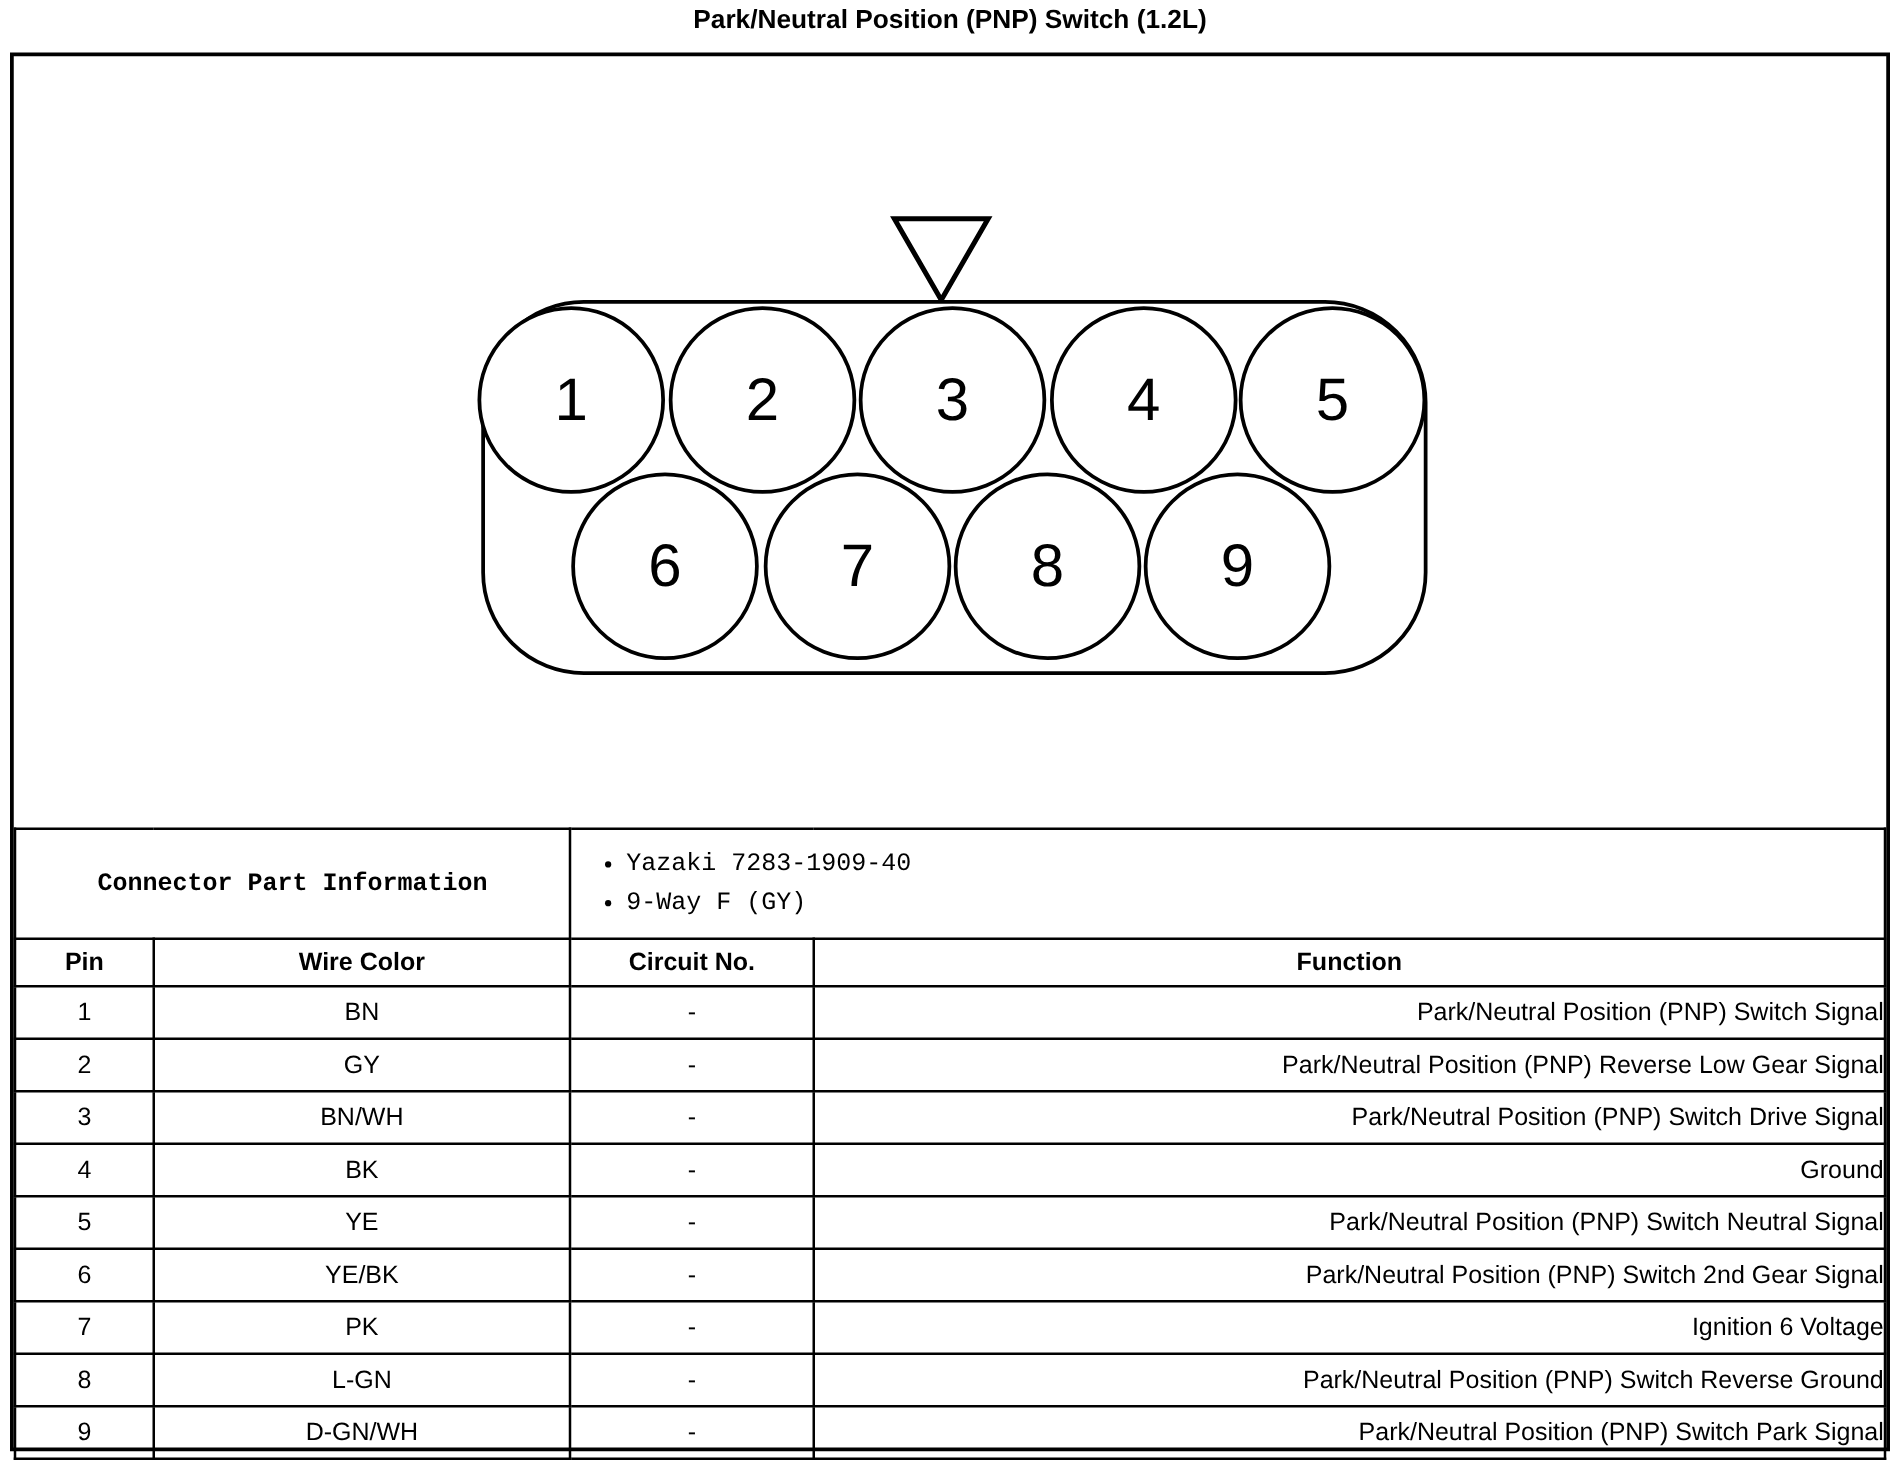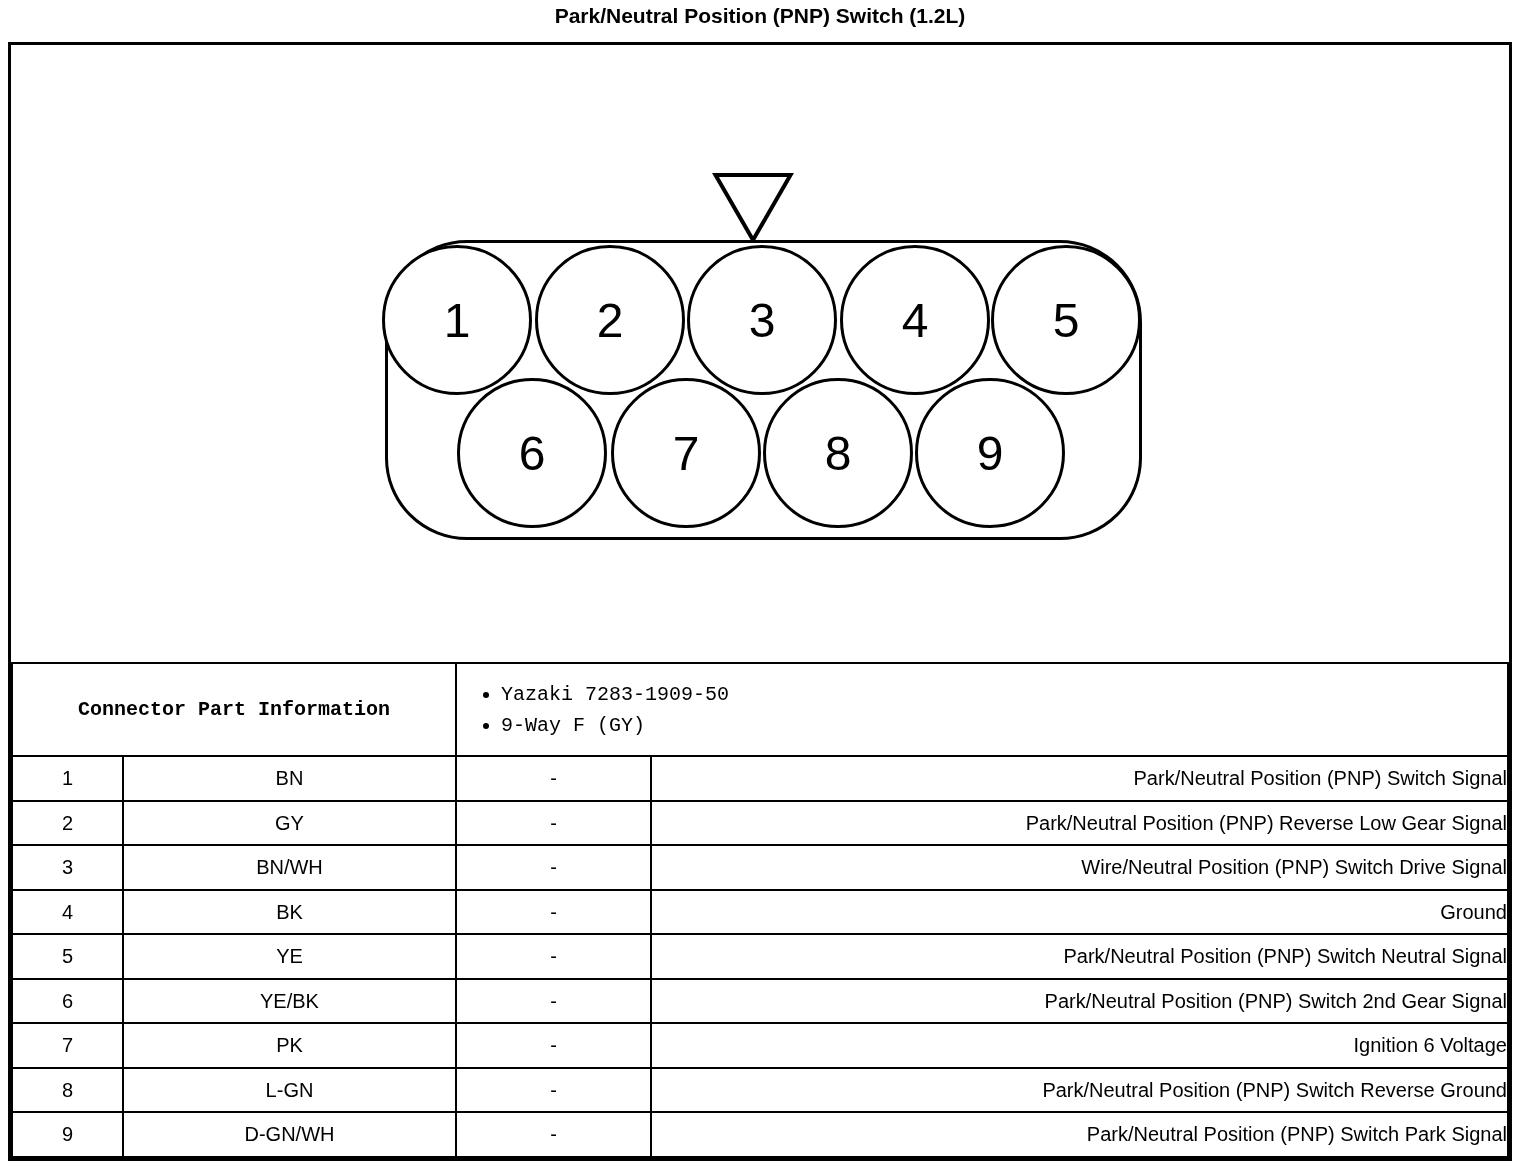--- a/index.html
+++ b/index.html
@@ -110,42 +110,48 @@
       <col class="col-pin">
         <col class="col-wire">
         <col class="col-circ">
         <col>
     </colgroup>
     <tbody>
         <tr class="info-row">
       <td colspan="2" class="info-label">Connector Part Information</td>
       <td colspan="2" class="info-list-cell">
         <ul class="info-list">
-          <li>Yazaki 7283-1909-50</li>
+          <li>Yazaki 7283-1909-40</li>
           <li>9-Way F (GY)</li>
         </ul>
       </td>
+    </tr>
+    <tr class="header-row">
+      <th>Pin</th>
+      <th>Wire Color</th>
+      <th>Circuit No.</th>
+      <th>Function</th>
     </tr>
     <tr class="data-row">
       <td class="center">1</td>
       <td class="center">BN</td>
       <td class="center">-</td>
       <td class="func">Park/Neutral Position (PNP) Switch Signal</td>
     </tr>
     <tr class="data-row">
       <td class="center">2</td>
       <td class="center">GY</td>
       <td class="center">-</td>
       <td class="func">Park/Neutral Position (PNP) Reverse Low Gear Signal</td>
     </tr>
     <tr class="data-row">
       <td class="center">3</td>
       <td class="center">BN/WH</td>
       <td class="center">-</td>
-      <td class="func">Wire/Neutral Position (PNP) Switch Drive Signal</td>
+      <td class="func">Park/Neutral Position (PNP) Switch Drive Signal</td>
     </tr>
     <tr class="data-row">
       <td class="center">4</td>
       <td class="center">BK</td>
       <td class="center">-</td>
       <td class="func">Ground</td>
     </tr>
     <tr class="data-row">
       <td class="center">5</td>
       <td class="center">YE</td>

